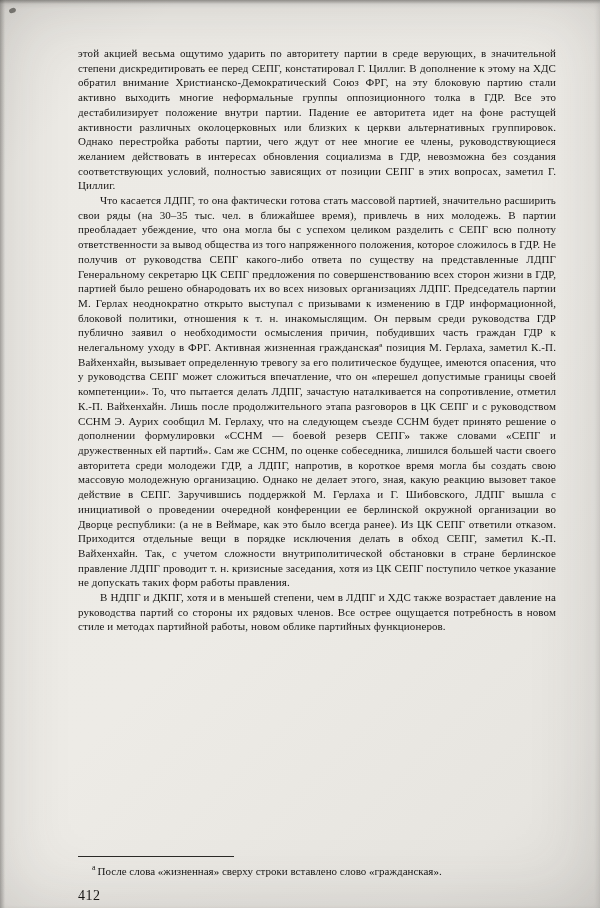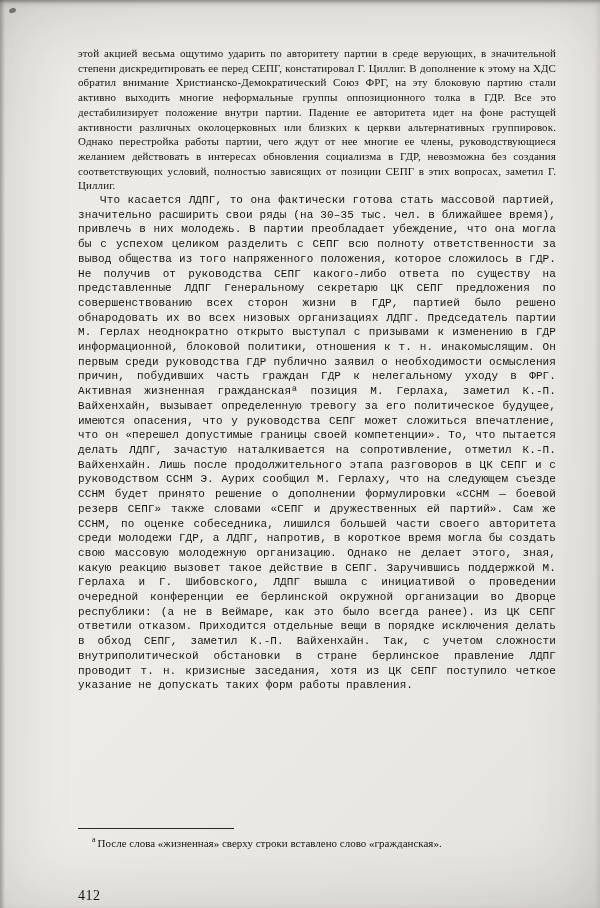--- a/index.html
+++ b/index.html
@@ -52,26 +52,25 @@
     font-size: 11px;
     line-height: 14.7px;
     text-align: justify;
     letter-spacing: 0.1px;
   }
   .text-block p {
     margin: 0;
   }
   .text-block p.indent {
     text-indent: 22px;
-    font-family: Liberation Mono, monospace;
   }
   .footnote-block {
     position: absolute;
     left: 78px;
-    top: 828px;
+    top: 856px;
     width: 478px;
   }
   .footnote-rule {
     width: 156px;
     border-top: 1px solid #2a2926;
     margin-bottom: 4px;
   }
   .footnote-text {
     font-size: 11px;
     line-height: 13px;
@@ -95,20 +94,21 @@
 <body>
 
 <div class="scan-page">
   <div class="edge-top"></div>
   <div class="edge-left"></div>
   <div class="corner-speck"></div>
 
   <div class="text-block">
     <p>этой акцией весьма ощутимо ударить по авторитету партии в среде верующих, в значительной степени дискредитировать ее перед СЕПГ, констатировал Г. Циллиг. В дополнение к этому на ХДС обратил внимание Христианско-Демократический Союз ФРГ, на эту блоковую партию стали активно выходить многие неформальные группы оппозиционного толка в ГДР. Все это дестабилизирует положение внутри партии. Падение ее авторитета идет на фоне растущей активности различных околоцерковных или близких к церкви альтернативных группировок. Однако перестройка работы партии, чего ждут от нее многие ее члены, руководствующиеся желанием действовать в интересах обновления социализма в ГДР, невозможна без создания соответствующих условий, полностью зависящих от позиции СЕПГ в этих вопросах, заметил Г. Циллиг.</p>
     <p class="indent">Что касается ЛДПГ, то она фактически готова стать массовой партией, значительно расширить свои ряды (на 30–35 тыс. чел. в ближайшее время), привлечь в них молодежь. В партии преобладает убеждение, что она могла бы с успехом целиком разделить с СЕПГ всю полноту ответственности за вывод общества из того напряженного положения, которое сложилось в ГДР. Не получив от руководства СЕПГ какого-либо ответа по существу на представленные ЛДПГ Генеральному секретарю ЦК СЕПГ предложения по совершенствованию всех сторон жизни в ГДР, партией было решено обнародовать их во всех низовых организациях ЛДПГ. Председатель партии М. Герлах неоднократно открыто выступал с призывами к изменению в ГДР информационной, блоковой политики, отношения к т. н. инакомыслящим. Он первым среди руководства ГДР публично заявил о необходимости осмысления причин, побудивших часть граждан ГДР к нелегальному уходу в ФРГ. Активная жизненная гражданскаяª позиция М. Герлаха, заметил К.-П. Вайхенхайн, вызывает определенную тревогу за его политическое будущее, имеются опасения, что у руководства СЕПГ может сложиться впечатление, что он «перешел допустимые границы своей компетенции». То, что пытается делать ЛДПГ, зачастую наталкивается на сопротивление, отметил К.-П. Вайхенхайн. Лишь после продолжительного этапа разговоров в ЦК СЕПГ и с руководством ССНМ Э. Аурих сообщил М. Герлаху, что на следующем съезде ССНМ будет принято решение о дополнении формулировки «ССНМ — боевой резерв СЕПГ» также словами «СЕПГ и дружественных ей партий». Сам же ССНМ, по оценке собеседника, лишился большей части своего авторитета среди молодежи ГДР, а ЛДПГ, напротив, в короткое время могла бы создать свою массовую молодежную организацию. Однако не делает этого, зная, какую реакцию вызовет такое действие в СЕПГ. Заручившись поддержкой М. Герлаха и Г. Шибовского, ЛДПГ вышла с инициативой о проведении очередной конференции ее берлинской окружной организации во Дворце республики: (а не в Веймаре, как это было всегда ранее). Из ЦК СЕПГ ответили отказом. Приходится отдельные вещи в порядке исключения делать в обход СЕПГ, заметил К.-П. Вайхенхайн. Так, с учетом сложности внутриполитической обстановки в стране берлинское правление ЛДПГ проводит т. н. кризисные заседания, хотя из ЦК СЕПГ поступило четкое указание не допускать таких форм работы правления.</p>
+    <p class="indent">В НДПГ и ДКПГ, хотя и в меньшей степени, чем в ЛДПГ и ХДС также возрастает давление на руководства партий со стороны их рядовых членов. Все острее ощущается потребность в новом стиле и методах партийной работы, новом облике партийных функционеров.</p>
   </div>
 
   <div class="footnote-block">
     <div class="footnote-rule"></div>
     <div class="footnote-text"><span class="footnote-marker">а</span><span>После слова «жизненная» сверху строки вставлено слово «гражданская».</span></div>
   </div>
 
   <div class="page-number">412</div>
 </div>
 

